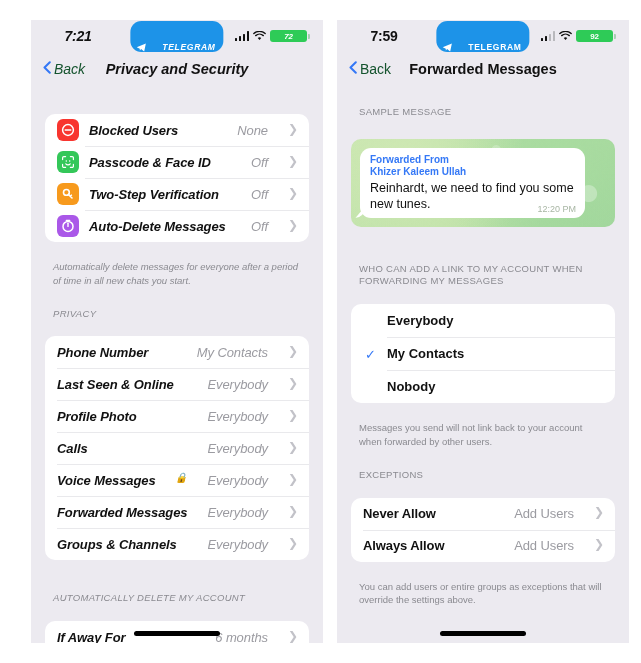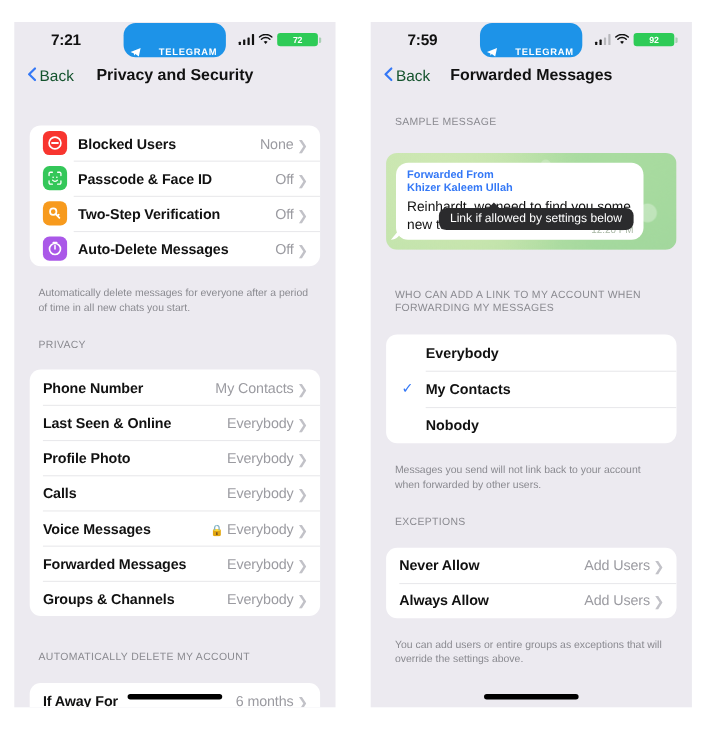--- a/index.html
+++ b/index.html
@@ -17,21 +17,21 @@
 
   
   .phone {
     position: absolute;
     top: 20px;
     width: 292px;
     height: 623px;
     background: #eceaf0;
     overflow: hidden;
   }
-  #phone-left  { left: 13px; }
+  #phone-left  { left: 31px; font-style: italic; }
   #phone-right { left: 337px; }
 
   
   .statusbar {
     position: relative;
     height: 32px;
     display: flex;
     align-items: center;
     padding: 0 16px;
   }
@@ -154,21 +154,21 @@
     position: absolute; left: 12px; right: 0; top: 0;
     height: 1px; background: #e9e9ec;
   }
   .row.inset-sep + .row::before { left: 40px; }
   .row-label {
     font-size: 13px; font-weight: bold; color: #111;
     letter-spacing: -0.1px;
   }
   .row-right {
     margin-left: auto;
-    display: flex; align-items: flex-end; gap: 3px;
+    display: flex; align-items: flex-start; gap: 20px;
   }
   .row-value {
     font-size: 13px; color: #9b9ba1; letter-spacing: -0.1px;
   }
   .chev {
     color: #c2c2c8; font-size: 12px; line-height: 1;
     font-family: "DejaVu Sans", sans-serif;
   }
 
   
@@ -526,21 +526,20 @@
 
       <div class="sec-header">SAMPLE MESSAGE</div>
 
       <div class="sample-wrap">
         <div class="bubble">
           <div class="fwd-line1">Forwarded From</div>
           <div class="fwd-line2">Khizer Kaleem Ullah</div>
           <div class="bubble-text">Reinhardt, we need to find you some new tunes.</div>
           <div class="bubble-time">12:20 PM</div>
         </div>
-        <div class="tooltip">Link if allowed by settings below</div>
       </div>
 
       <div class="sp20"></div>
 
       <div class="sec-header">WHO CAN ADD A LINK TO MY ACCOUNT WHEN FORWARDING MY MESSAGES</div>
 
       <div class="card">
 
         <div class="opt-row">
           <span class="opt-label">Everybody</span>

